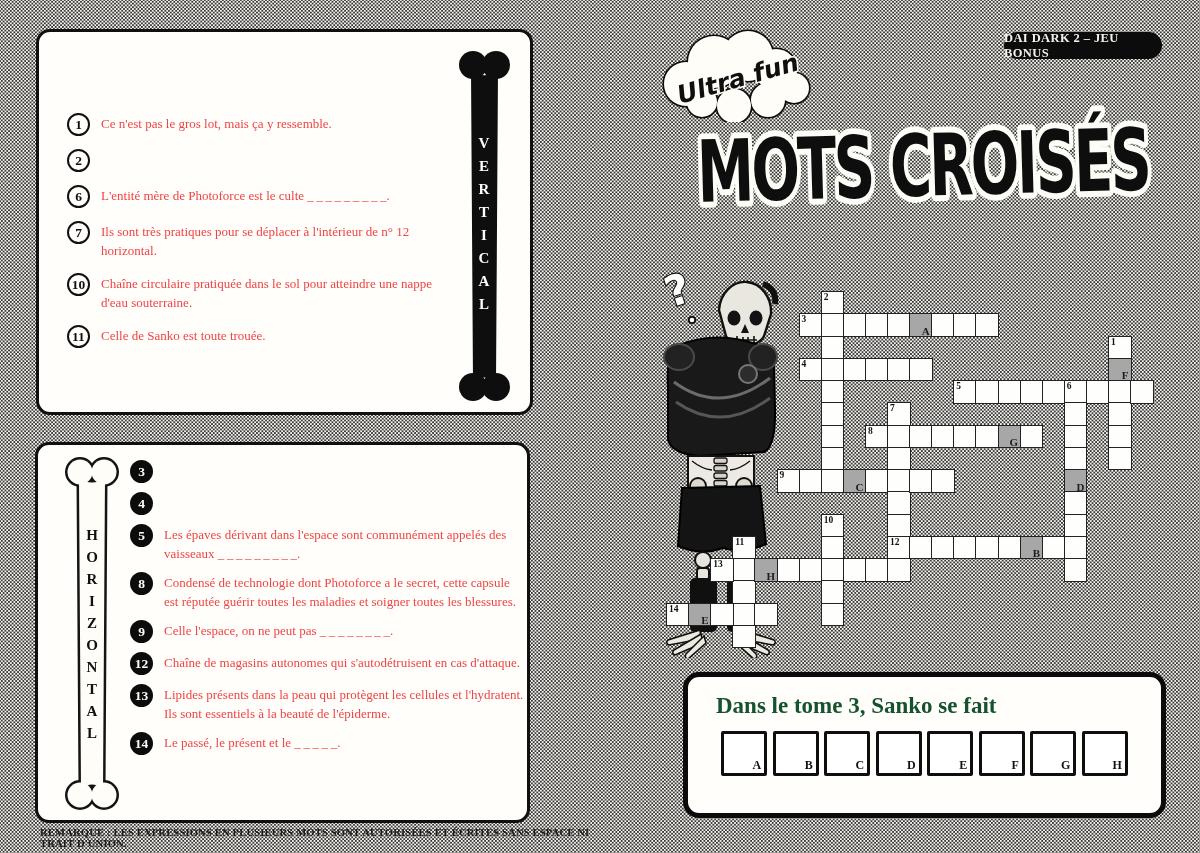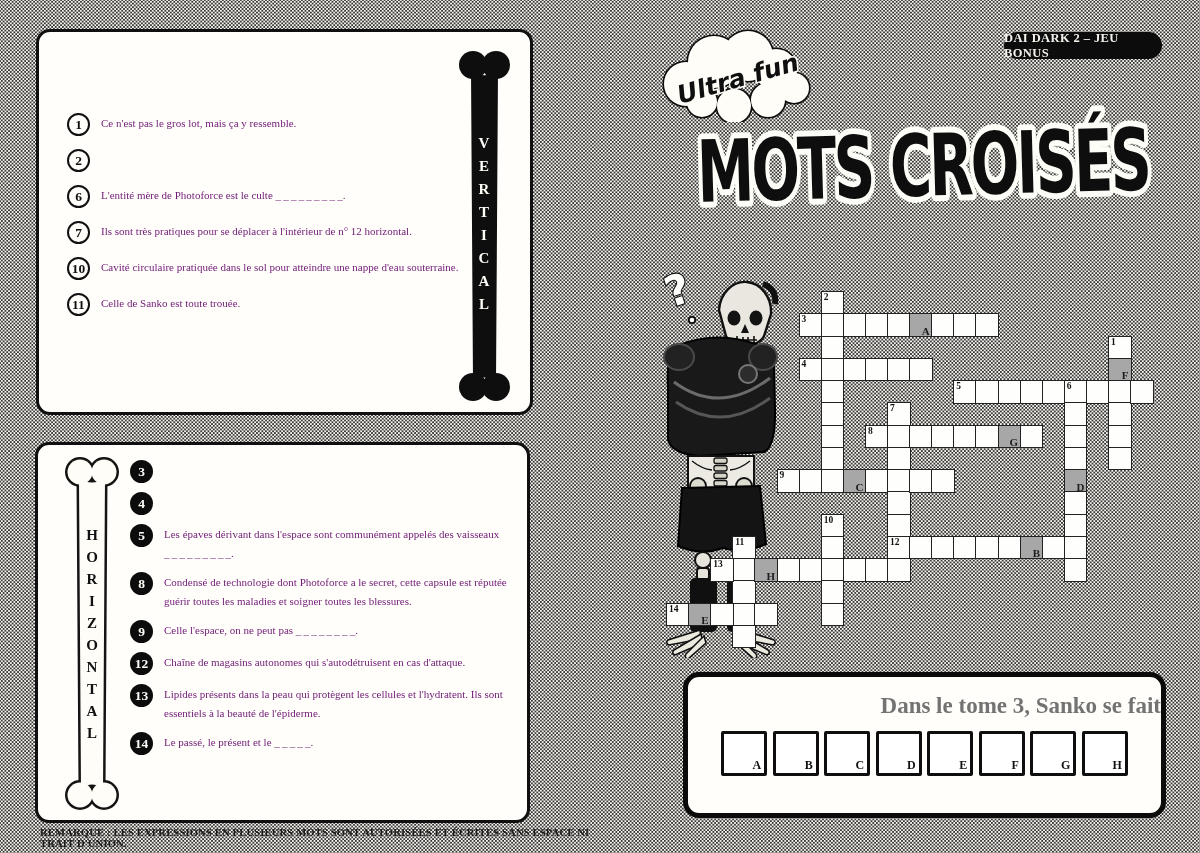--- a/index.html
+++ b/index.html
@@ -29,21 +29,21 @@
   #hbox .clues{left:92px;top:16px;width:396px;}
   .clue{display:flex;gap:11px;margin-bottom:14px;align-items:flex-start;}
   #hbox .clue{margin-bottom:10px;}
   .cnum{
     flex:0 0 auto;width:23px;height:23px;border-radius:50%;
     display:flex;align-items:center;justify-content:center;
     font-size:13.5px;font-weight:bold;margin-top:-1px;box-sizing:border-box;
   }
   .outline .cnum{border:2.2px solid #101010;background:#fffefb;color:#101010;}
   .filled  .cnum{background:#0c0c0c;color:#fdfdf8;border:2.2px solid #0c0c0c;}
-  .ctext{font-size:11px;line-height:19px;color:#701a75;}
+  .ctext{font-size:13px;line-height:19px;color:#ef4444;}
   
   .bone-wrap{position:absolute;z-index:2;}
   .bone-letters{
     position:absolute;left:0;width:100%;display:flex;flex-direction:column;
     align-items:center;font-weight:bold;font-size:15px;line-height:15px;
   }
   #vbone .bone-letters{top:86px;gap:8px;color:#fdfdf8;}
   #hbone .bone-letters{top:72px;gap:7px;color:#111;}
   
   #vol{
@@ -66,21 +66,21 @@
   .cell .mk{
     position:absolute;right:2px;bottom:-1px;font-size:11px;
     font-weight:bold;color:#1c1c1c;
   }
   
   #ansbox{
     position:absolute;left:683px;top:672px;width:483px;height:146px;
     background:#fffefa;border:5px solid #0b0b0b;border-radius:16px;
     box-sizing:border-box;z-index:2;
   }
-  #ansbox h2{margin:16px 0 0;text-align:right;font-size:23px;font-weight:bold;color:#737373;}
+  #ansbox h2{margin:16px 0 0;text-align:left;font-size:23px;font-weight:bold;color:#14532d;padding-left:28px;}
   #slots{display:flex;justify-content:center;gap:5.5px;margin-top:12px;}
   .slot{
     position:relative;width:46px;height:45px;box-sizing:border-box;
     border:3.5px solid #0e0e0e;border-radius:2px;background:#fff;
   }
   .slot b{position:absolute;right:3px;bottom:0;font-size:12px;color:#111;}
   
   #remark{
     position:absolute;left:40px;top:827px;width:560px;z-index:2;
     font-size:10.6px;font-weight:bold;letter-spacing:.15px;color:#1a1a1a;
@@ -104,21 +104,21 @@
       <div class="clue">
         <span class="cnum">6</span>
         <span class="ctext">L'entité mère de Photoforce est le culte _ _ _ _ _ _ _ _ _.</span>
       </div>
       <div class="clue">
         <span class="cnum">7</span>
         <span class="ctext">Ils sont très pratiques pour se déplacer à l'intérieur de n° 12 horizontal.</span>
       </div>
       <div class="clue">
         <span class="cnum">10</span>
-        <span class="ctext">Cavité circulaire pratiquée dans le sol pour atteindre une nappe d'eau souterraine.</span>
+        <span class="ctext">Chaîne circulaire pratiquée dans le sol pour atteindre une nappe d'eau souterraine.</span>
       </div>
       <div class="clue">
         <span class="cnum">11</span>
         <span class="ctext">Celle de Sanko est toute trouée.</span>
       </div>
     </div>
   <div id="vbone" class="bone-wrap" style="left:417px;top:18px;width:56px;height:352px;">
     <svg width="56" height="352" viewBox="0 0 56 352">
       <g fill="#0e0e0e">
         <circle cx="17" cy="15" r="14"></circle>

